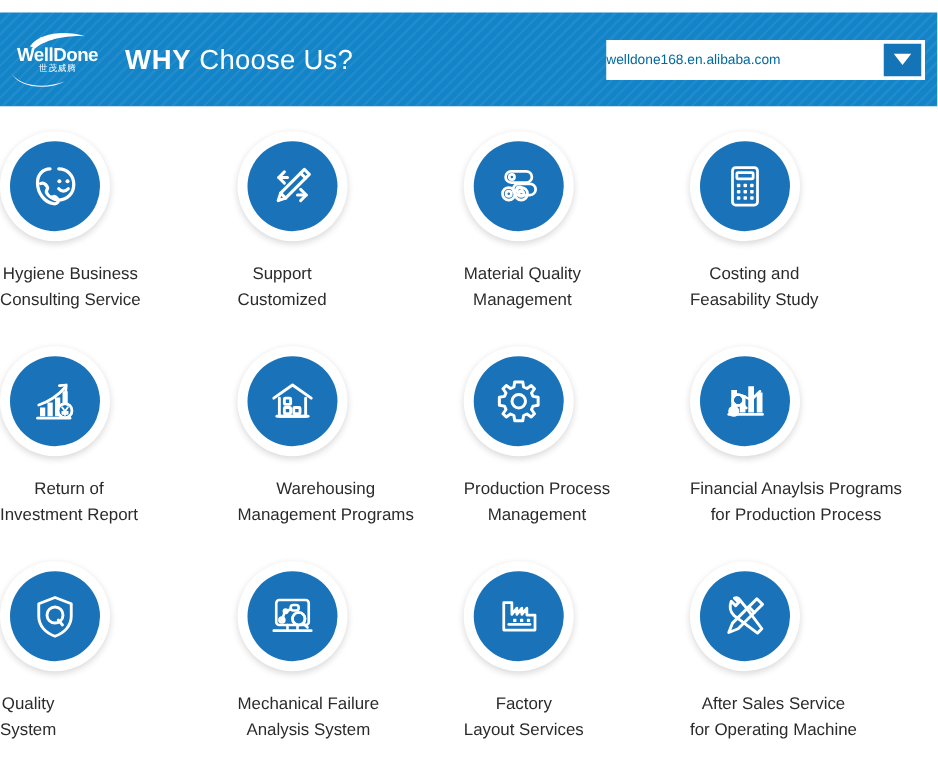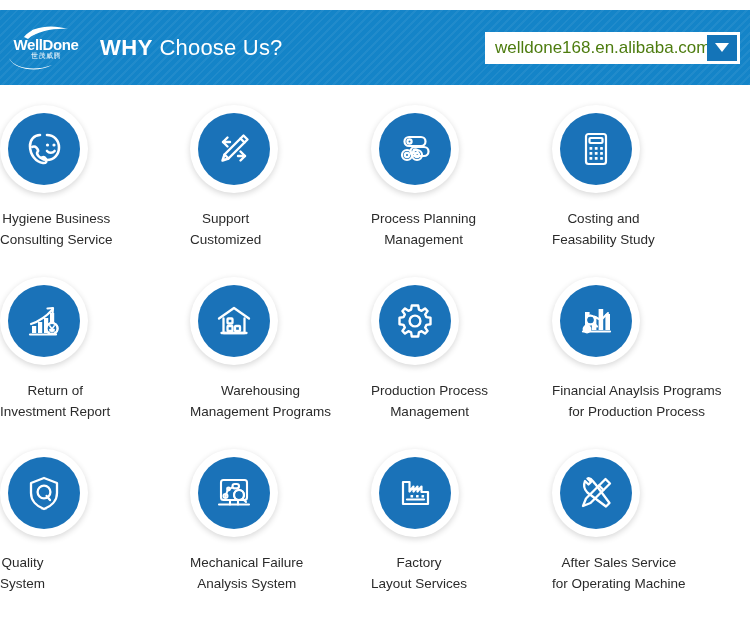--- a/index.html
+++ b/index.html
@@ -107,23 +107,22 @@
     transform: translateY(-50%);
     width: 255px;
     height: 32px;
     background: #ffffff;
     display: flex;
     align-items: center;
     border: 0;
   }
   .url-text {
     flex: 1;
-    padding-left: 10px;
-    font-size: 17px;
-    color: #4d7c0f;
+    font-size: 11px;
+    color: #0369a1;
     white-space: nowrap;
     overflow: hidden;
   }
   .url-caret {
     width: 30px;
     height: 26px;
     margin-right: 3px;
     background: #1474b8;
     display: flex;
     align-items: center;
@@ -281,21 +280,21 @@
             <path d="M21 19 L30 19 A4.5 4.5 0 0 1 30 28 L21 28 A4.5 4.5 0 0 1 21 19 Z"></path>
             <circle cx="21.5" cy="23.5" r="2.1"></circle>
 
             <circle cx="13" cy="27" r="5"></circle>
             <circle cx="13" cy="27" r="2.1"></circle>
             <circle cx="23" cy="27" r="5"></circle>
             <circle cx="23" cy="27" r="2.1"></circle>
           </svg>
         </div>
       </div>
-      <div class="cell-label">Process Planning
+      <div class="cell-label">Material Quality
 Management</div>
     </div>
 
     <div class="cell">
       <div class="badge">
         <div class="disc">
           <svg width="42" height="42" viewBox="0 0 42 42" fill="none" stroke="#fff" stroke-width="2.2" stroke-linecap="round" stroke-linejoin="round">
             <rect x="11" y="6" width="20" height="30" rx="2.5"></rect>
             <rect x="14.5" y="10" width="13" height="5" rx="1"></rect>
             <rect x="14.5" y="19" width="2.8" height="2.8" rx="0.6" fill="#fff" stroke="none"></rect>

